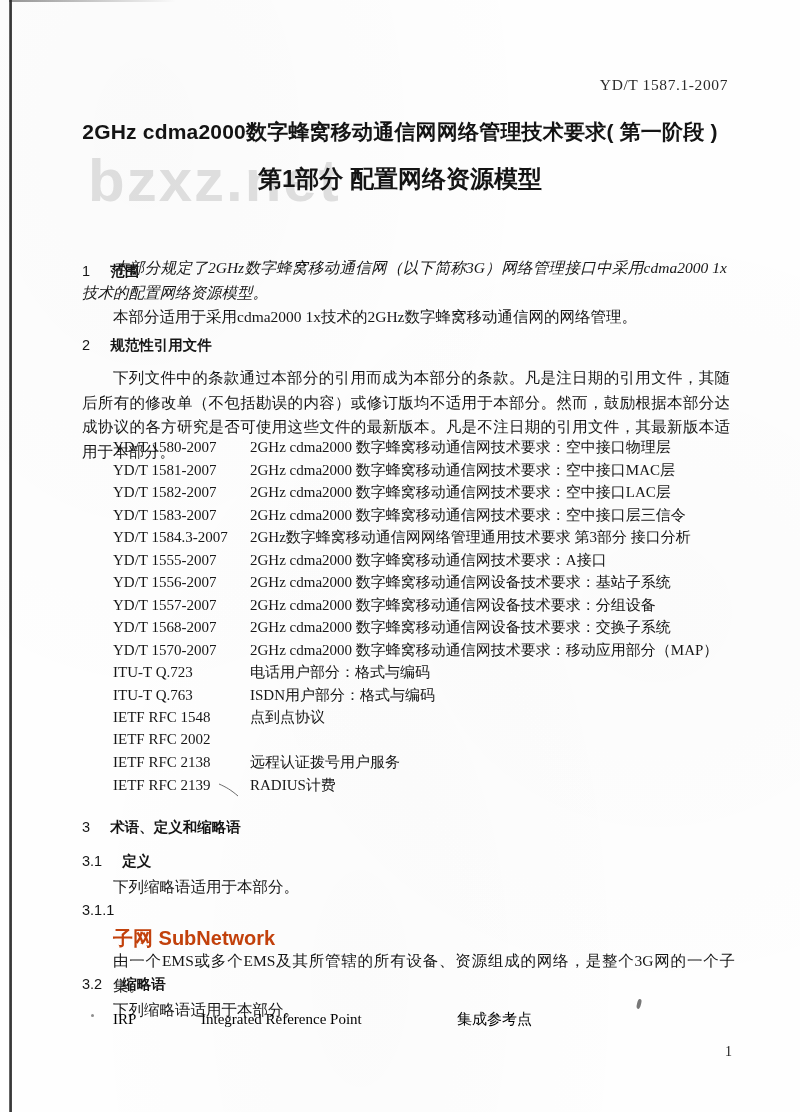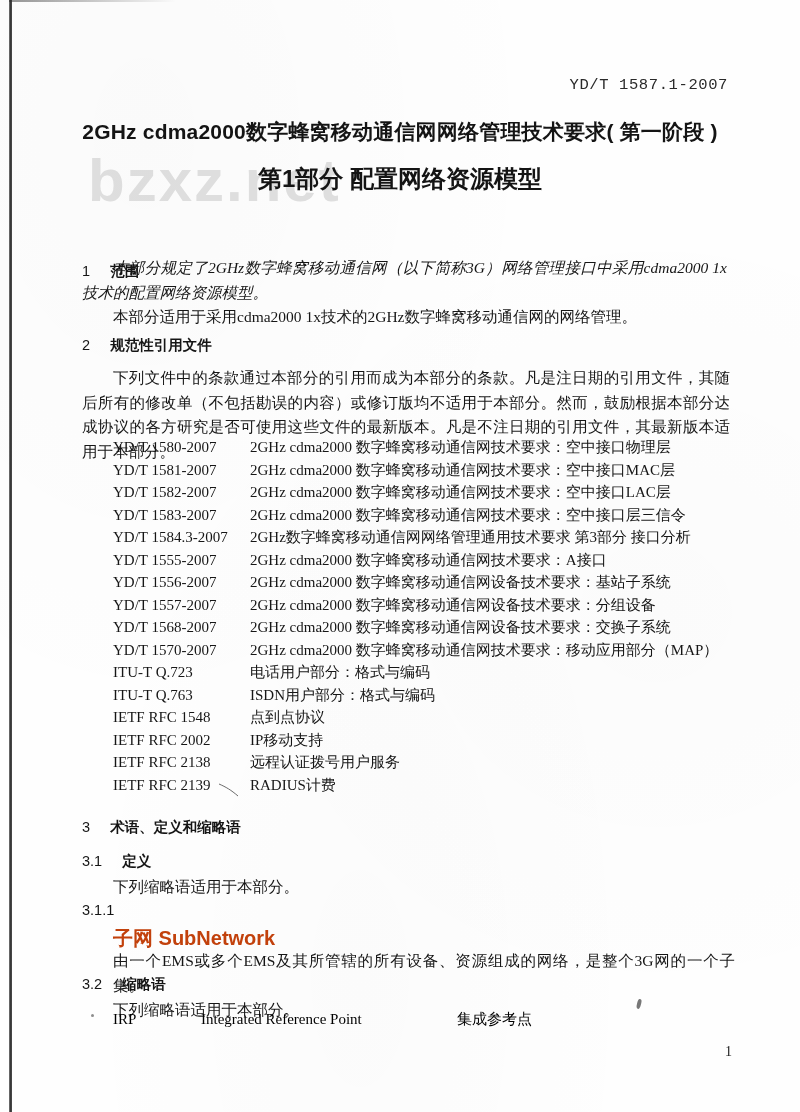--- a/index.html
+++ b/index.html
@@ -59,21 +59,21 @@
     top: 0;
     width: 800px;
     height: 1112px;
   }
 
   
   .doc-header {
     position: absolute;
     right: 72px;
     top: 76px;
-    font-family: Liberation Mono, monospace;
+    font-family: Liberation Serif, serif;
     font-size: 15.5px;
     letter-spacing: .6px;
     color: #2a2a2a;
   }
 
   
   .watermark {
     position: absolute;
     left: 88px;
     top: 146px;
@@ -321,21 +321,20 @@
       <div class="ref-row">
         <span class="ref-code">ITU-T Q.763</span>
         <span class="ref-title">ISDN用户部分：格式与编码</span>
       </div>
       <div class="ref-row">
         <span class="ref-code">IETF RFC 1548</span>
         <span class="ref-title">点到点协议</span>
       </div>
       <div class="ref-row">
         <span class="ref-code">IETF RFC 2002</span>
-        <span class="ref-title">IP移动支持</span>
       </div>
       <div class="ref-row">
         <span class="ref-code">IETF RFC 2138</span>
         <span class="ref-title">远程认证拨号用户服务</span>
       </div>
       <div class="ref-row">
         <span class="ref-code">IETF RFC 2139</span>
         <span class="ref-title">RADIUS计费</span>
       </div>
     </div>

